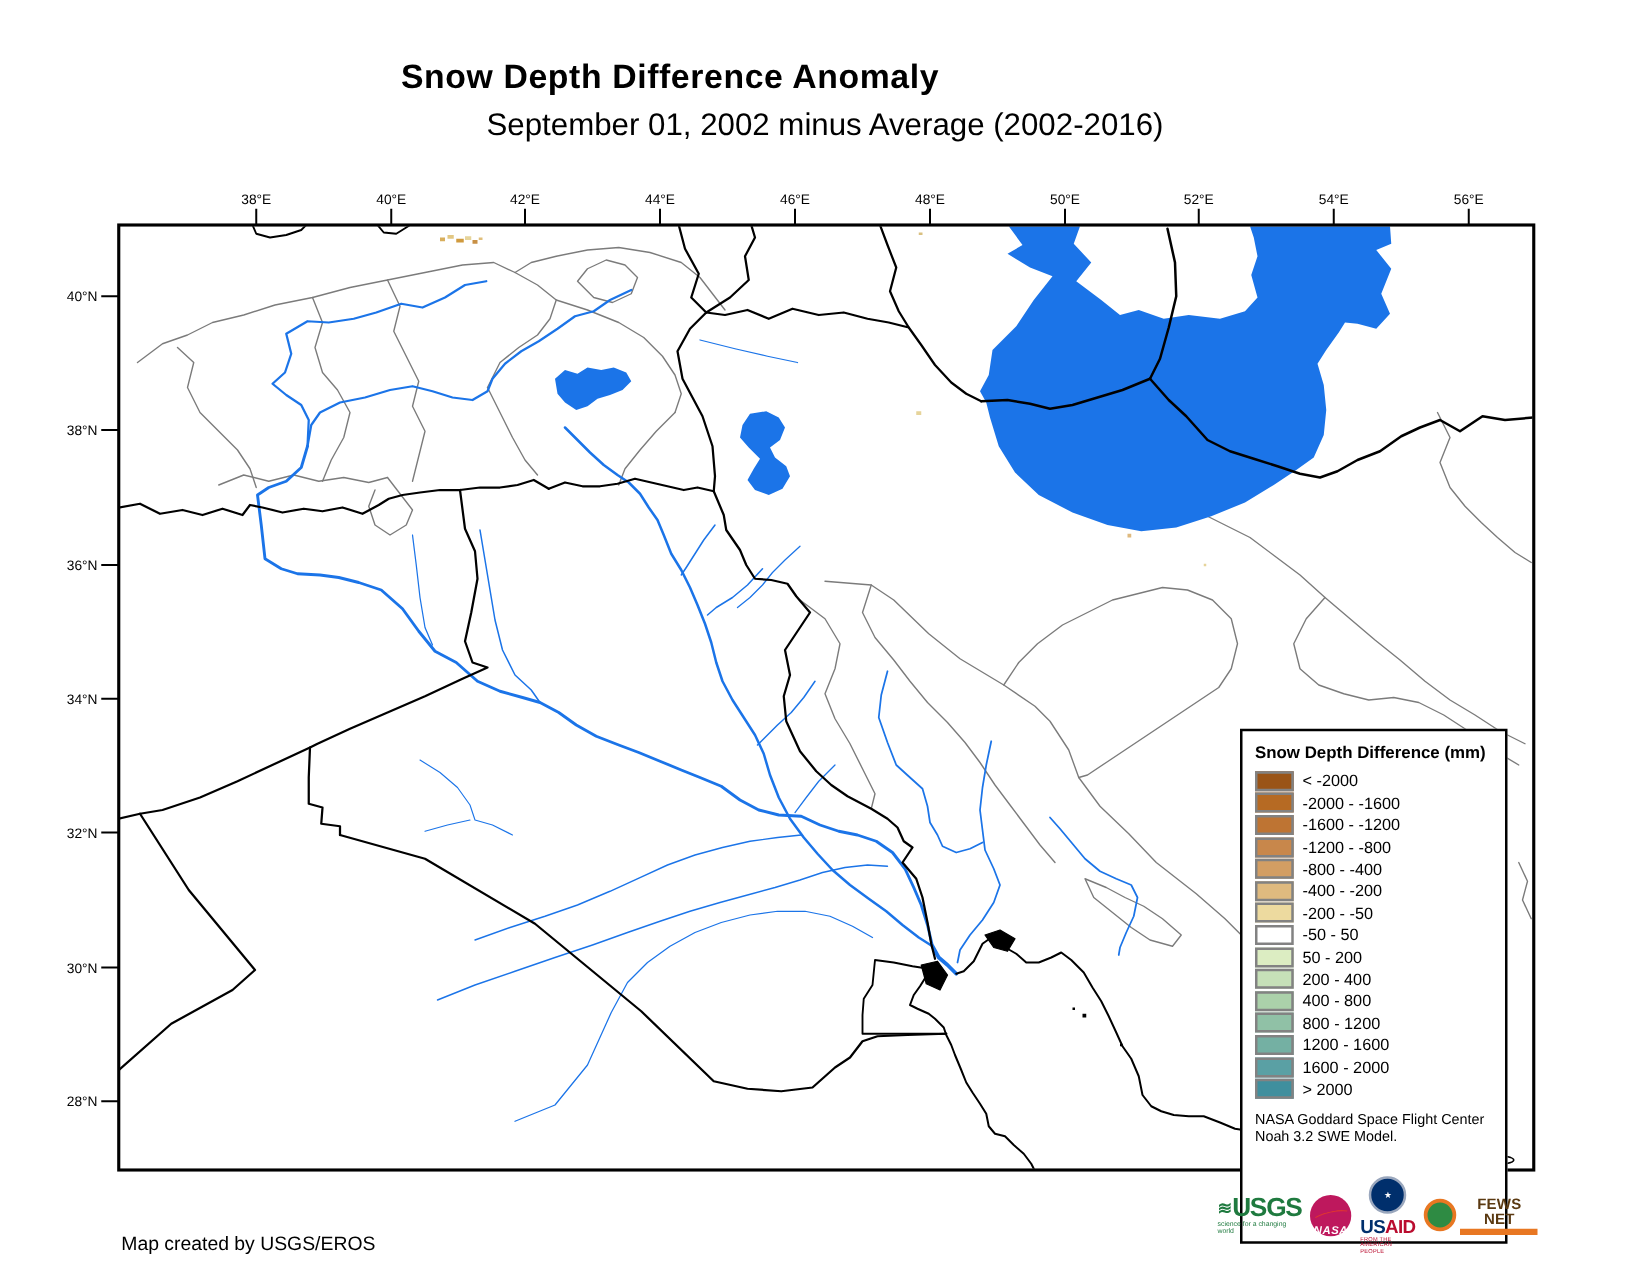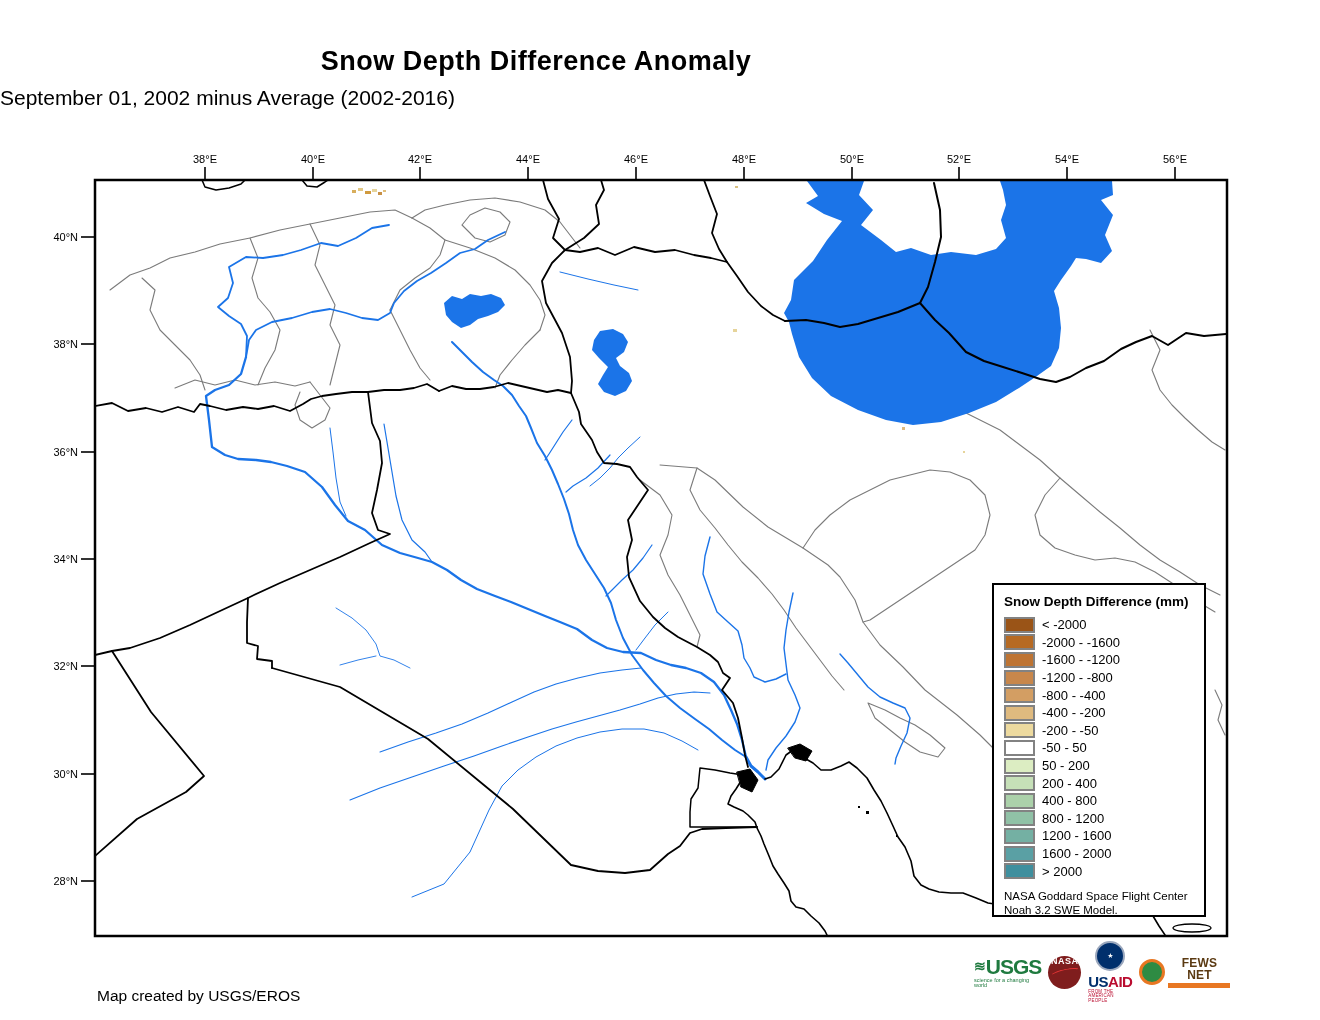--- a/index.html
+++ b/index.html
@@ -1,39 +1,39 @@
 <!DOCTYPE html>
 <html><head>
 <meta charset="utf-8">
 <style>
   html,body{margin:0;padding:0;background:#ffffff;}
   body{width:1320px;height:1020px;position:relative;overflow:hidden;
        font-family:"Liberation Sans", sans-serif;color:#000;}
   .page-title{position:absolute;top:46px;left:0;width:1072px;text-align:center;
        font-size:27px;font-weight:bold;letter-spacing:.5px;}
-  .page-subtitle{position:absolute;top:86px;left:0;width:1320px;
-       font-size:21px;}
+  .page-subtitle{position:absolute;top:86px;left:0;width:1320px;text-align:center;
+       font-size:25px;}
   #mapsvg{position:absolute;left:0;top:0;}
-  .legend-box{position:absolute;left:992px;top:583px;width:214px;height:334px;
+  .legend-box{position:absolute;left:992px;top:583px;width:214px;height:412px;
        background:#fff;border:2px solid #000;box-sizing:border-box;padding:9px 0 0 10px;}
   .legend-title{font-size:13.5px;font-weight:bold;margin-bottom:7px;}
   .legend-row{display:flex;align-items:center;height:17.6px;}
   .legend-swatch{width:27px;height:12px;border:2px solid #828282;margin-right:7px;flex:0 0 auto;}
   .legend-label{font-size:13px;line-height:13px;}
   .legend-note{font-size:11.5px;line-height:14.5px;margin-top:9px;}
   .credit{position:absolute;left:97px;top:963px;font-size:15.5px;margin-top:24px;}
   .logos{position:absolute;left:974px;top:951px;width:254px;height:42px;
        display:flex;align-items:center;gap:7px;}
   .usgs{display:flex;flex-direction:column;line-height:1;}
   .usgs-main{display:flex;align-items:center;color:#1f7a3f;font-weight:bold;
        font-size:21px;letter-spacing:-1px;}
   .usgs-wave{font-size:14px;margin-right:2px;letter-spacing:-2px;}
   .usgs-tag{font-size:5.5px;color:#1f7a3f;margin-top:1px;}
-  .nasa{width:33px;height:33px;border-radius:50%;background:#7f1d1d;color:#fff;
-       display:flex;align-items:flex-start;justify-content:center;position:relative;flex:0 0 auto;}
+  .nasa{width:33px;height:33px;border-radius:50%;background:#be185d;color:#fff;
+       display:flex;align-items:flex-end;justify-content:center;position:relative;flex:0 0 auto;font-style:italic;}
   .nasa span{font-size:9px;font-weight:bold;letter-spacing:.5px;z-index:2;}
   .nasa i{position:absolute;left:2px;top:13px;width:29px;height:7px;border:1px solid #d33;
        border-color:#d33 transparent transparent transparent;border-radius:50%;transform:rotate(-12deg);}
   .usaid{display:flex;align-items:center;gap:3px;flex-direction:column;}
   .usaid-seal{width:26px;height:26px;border-radius:50%;background:#002f6c;border:2px solid #9aa7bd;
        color:#fff;font-size:7px;display:flex;align-items:center;justify-content:center;flex:0 0 auto;}
   .usaid-text{display:flex;flex-direction:column;line-height:1;}
   .usaid-word{font-size:15px;font-weight:bold;letter-spacing:-.5px;}
   .usaid-us{color:#002f6c;}.usaid-aid{color:#ba0c2f;}
   .usaid-tag{font-size:4.5px;color:#ba0c2f;margin-top:1px;letter-spacing:.2px;}

